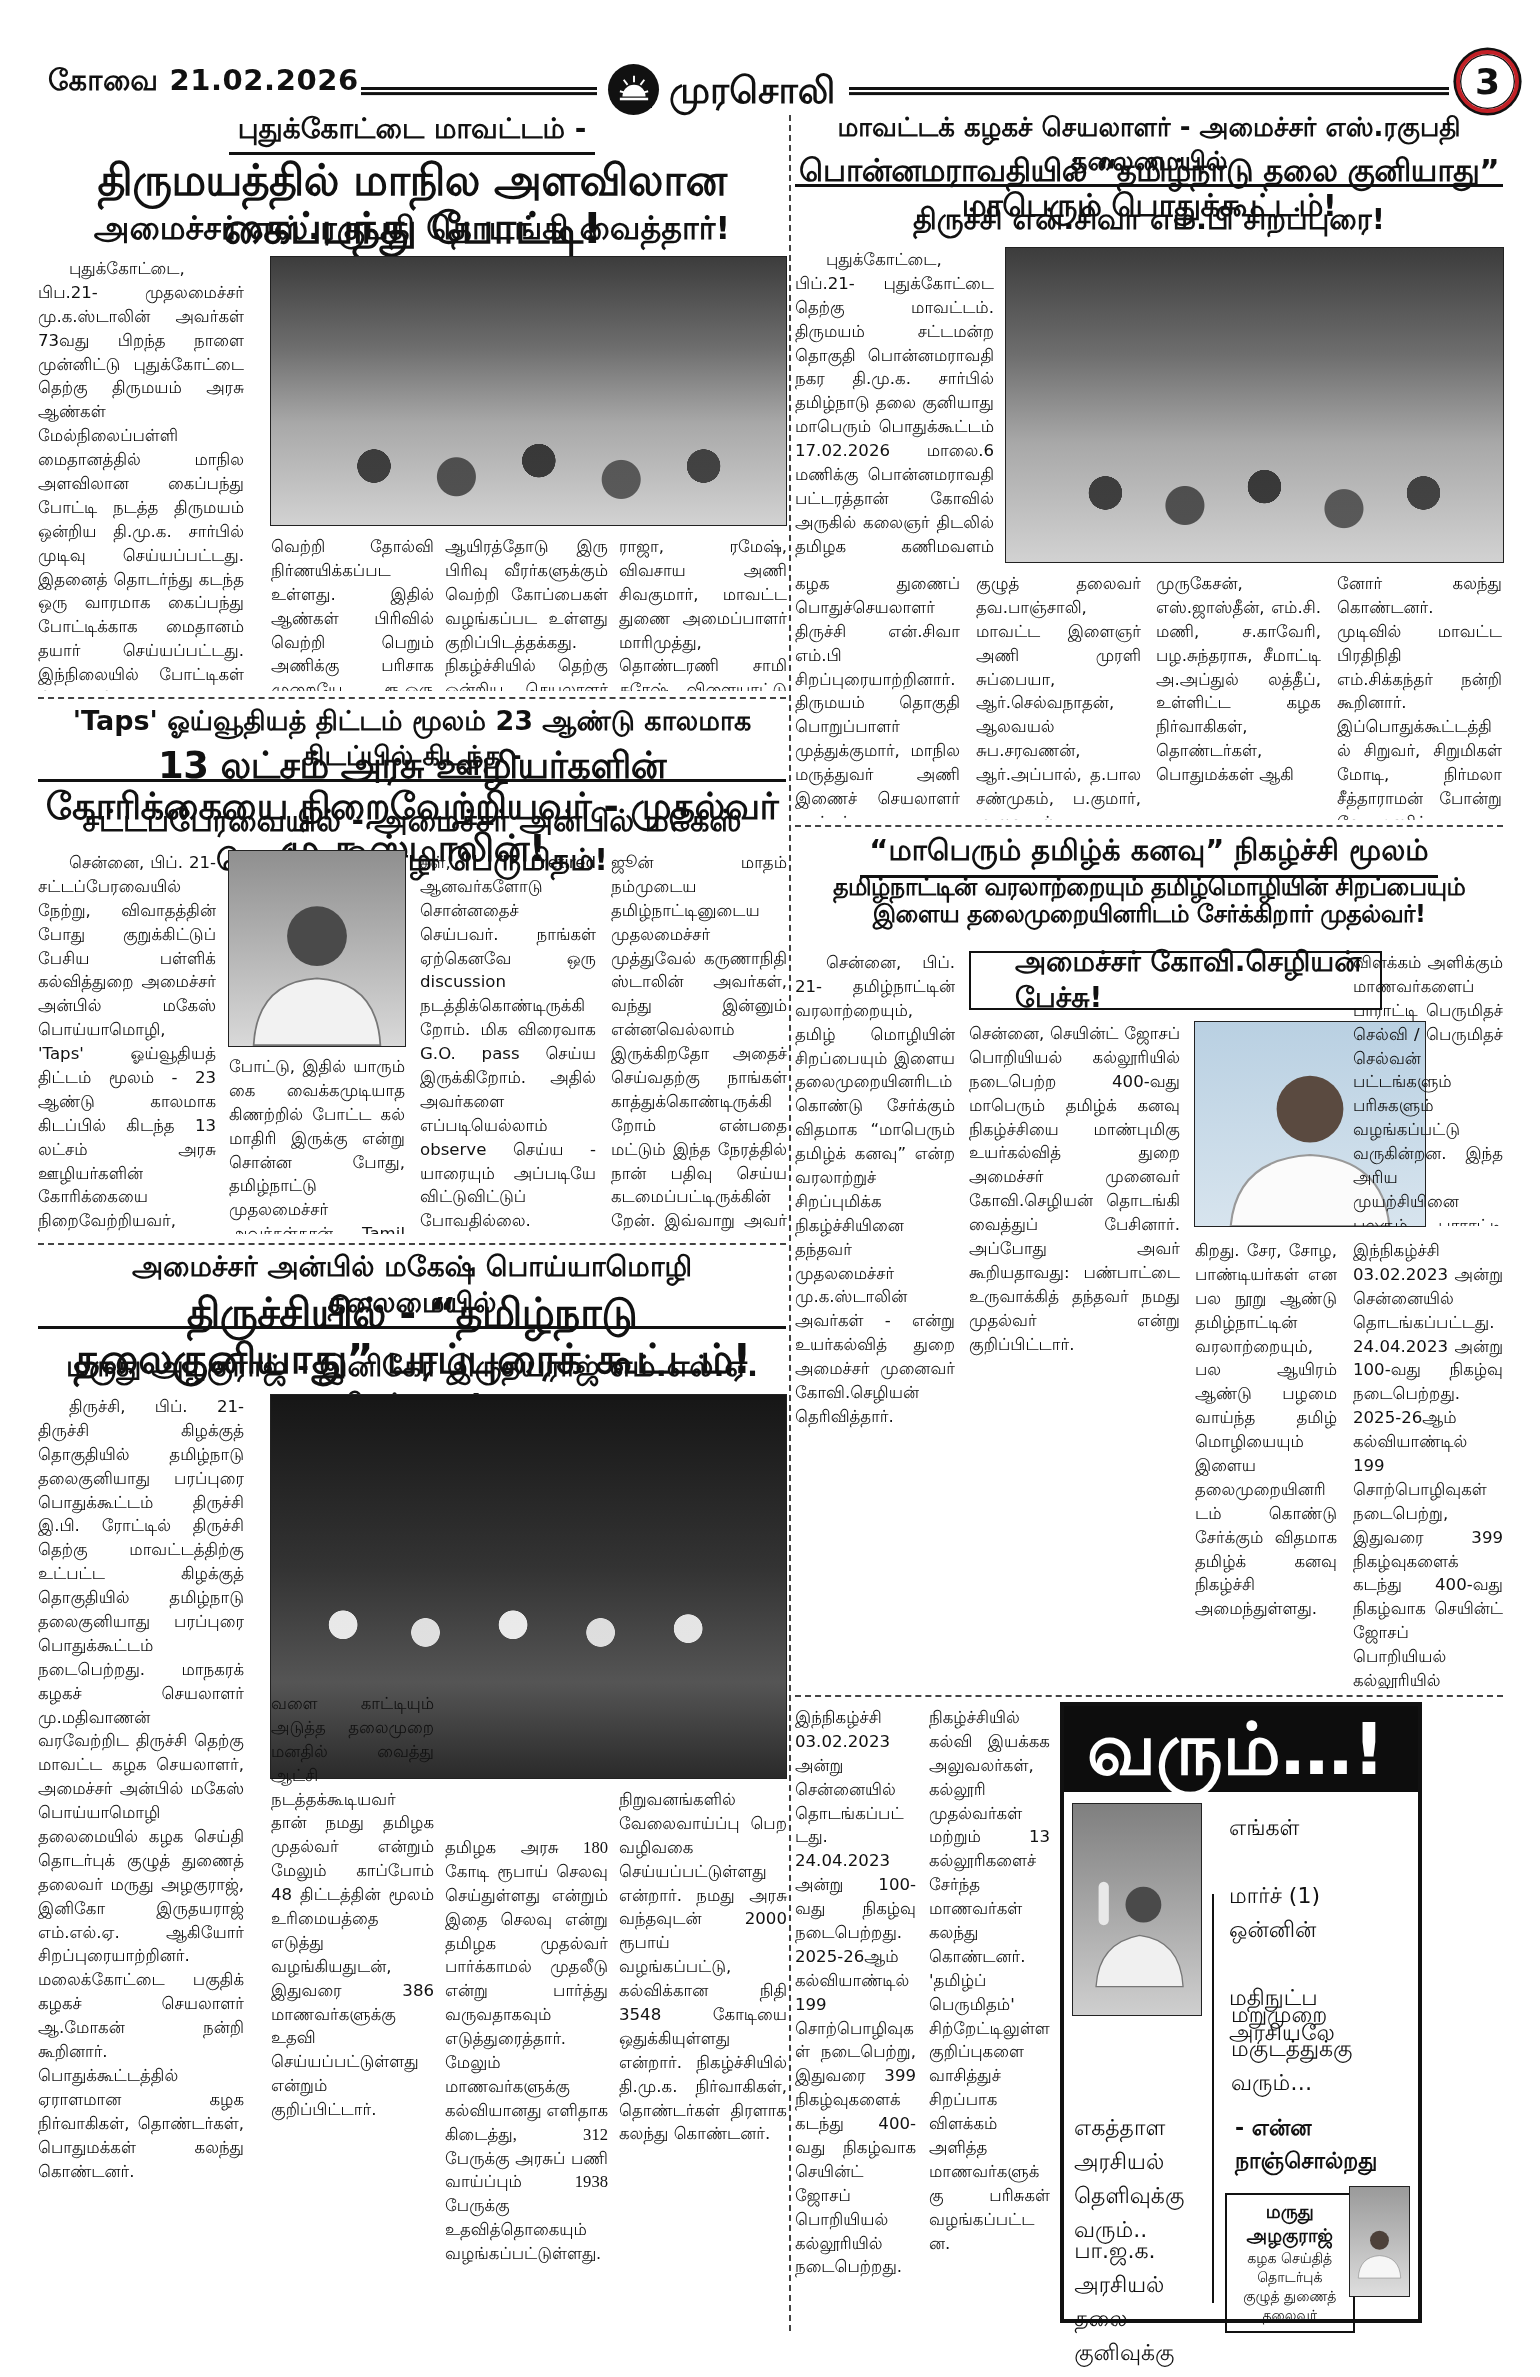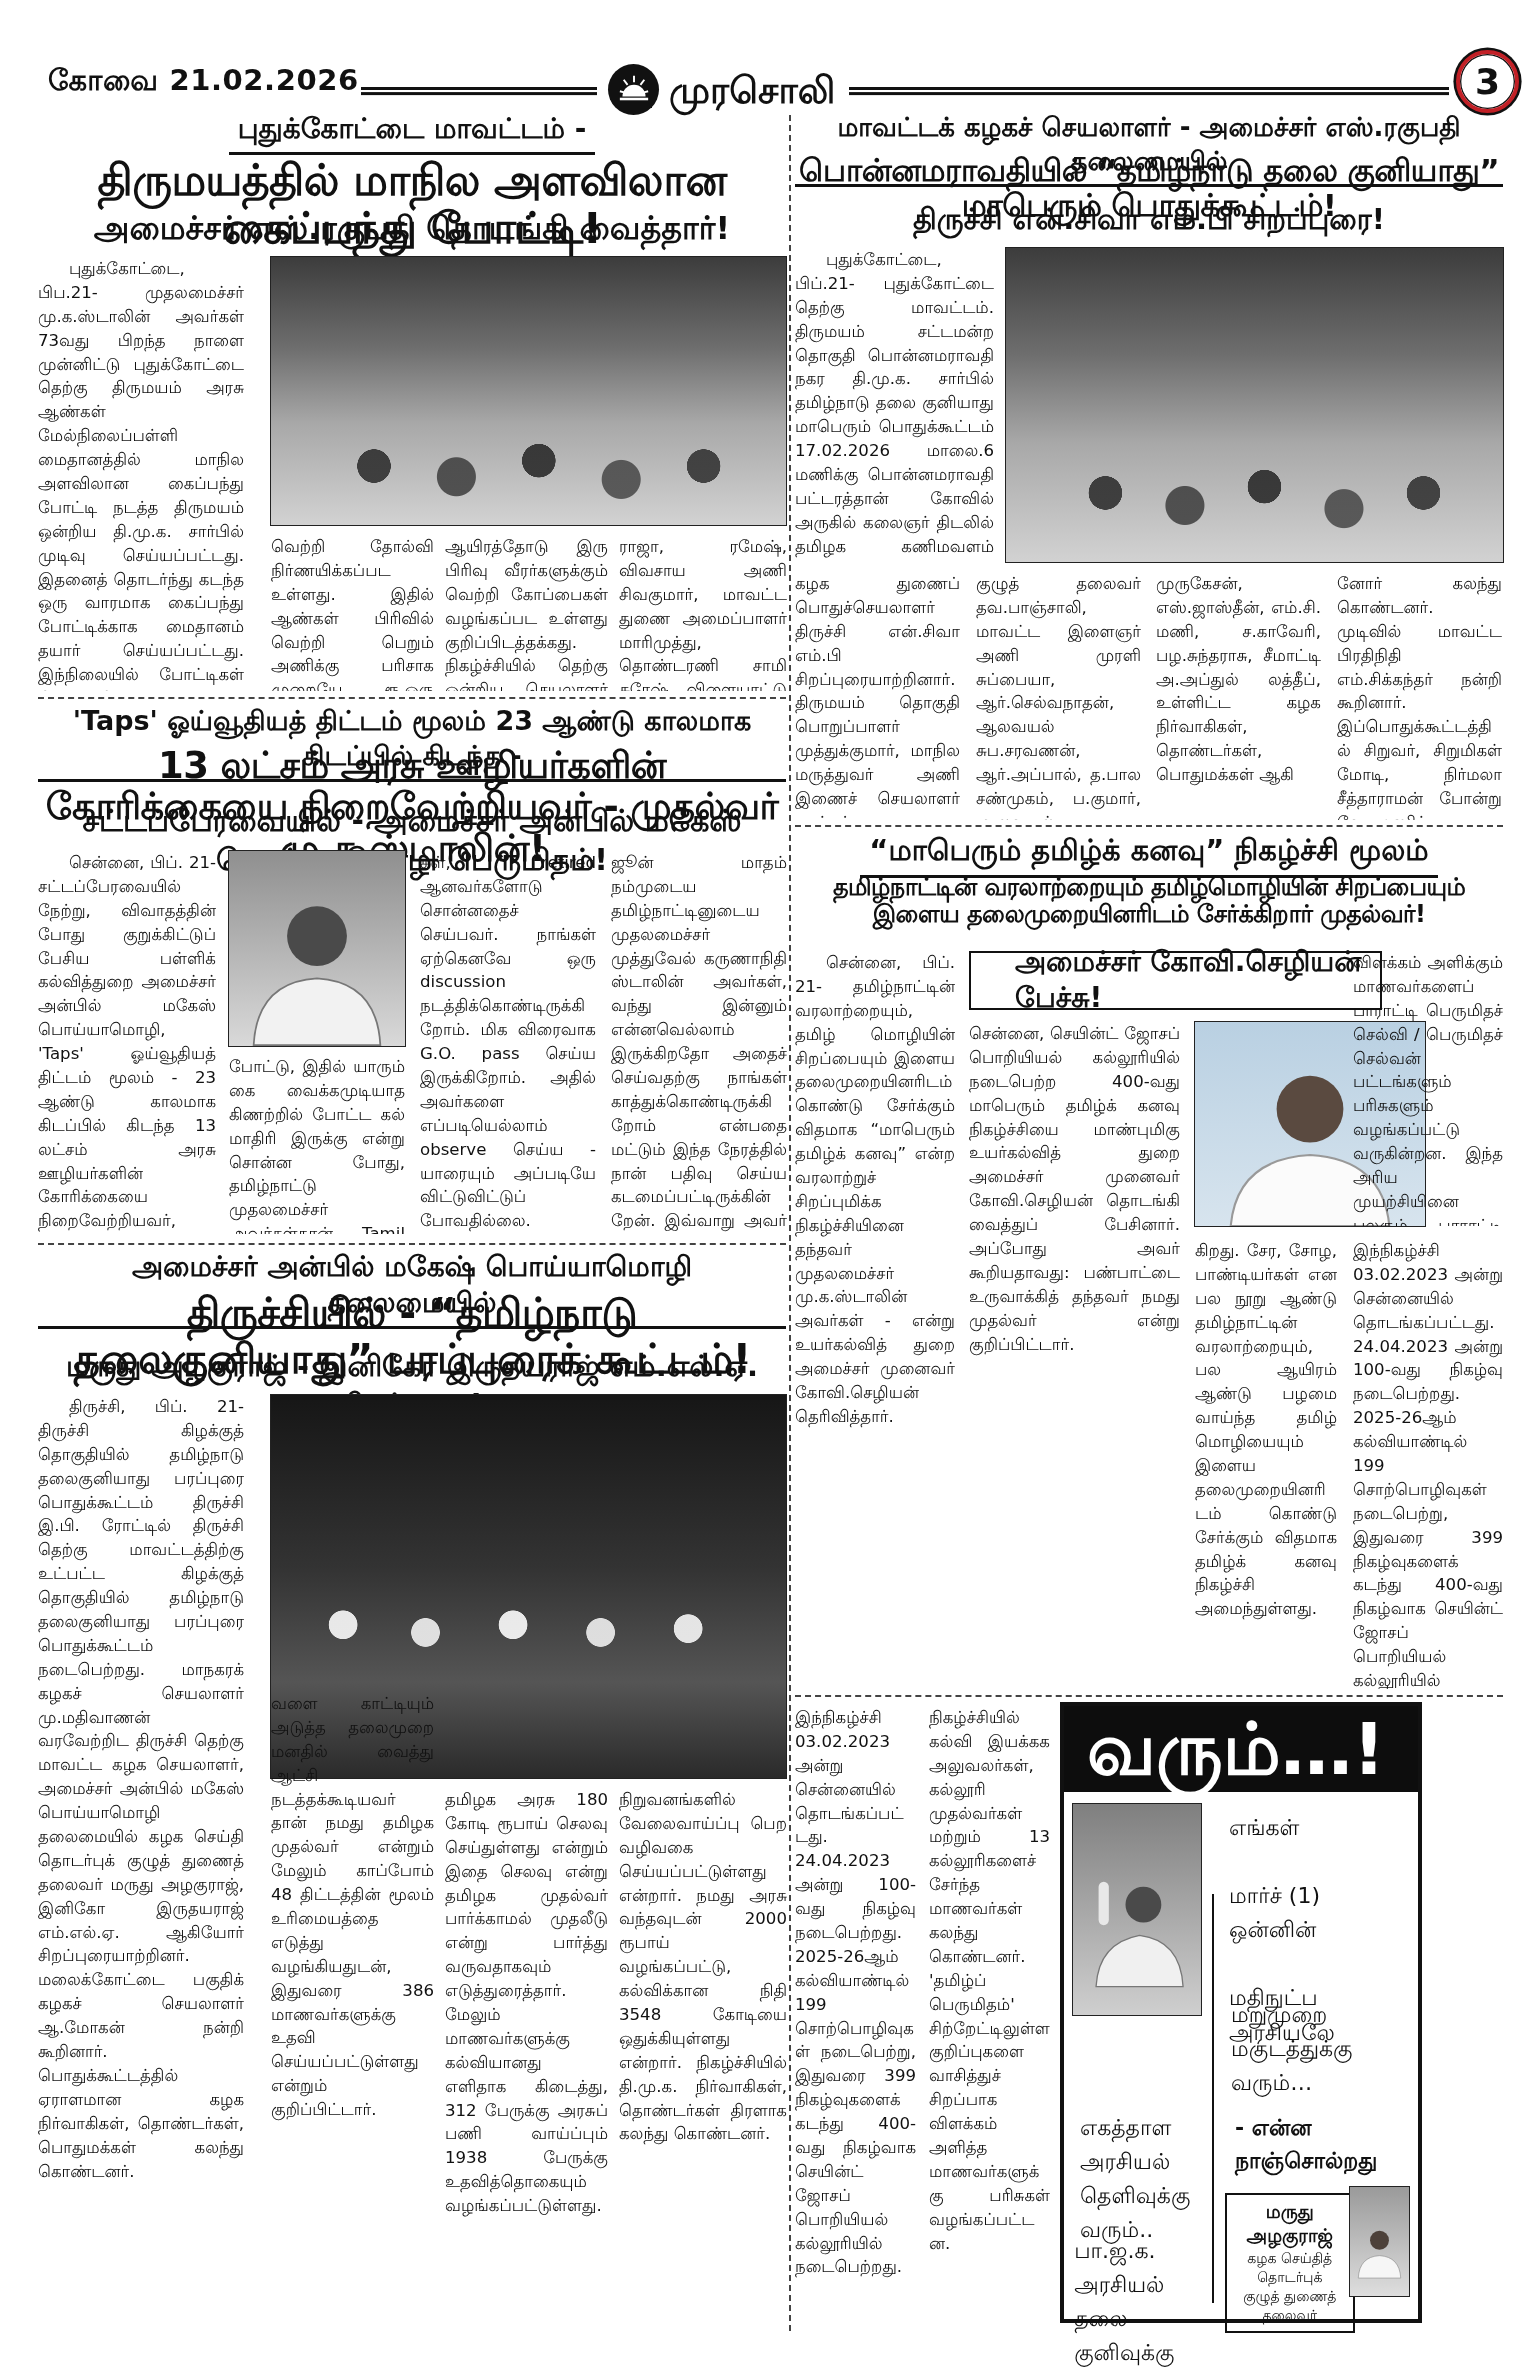--- a/index.html
+++ b/index.html
@@ -117,21 +117,21 @@
 <div class="abs bodycol" style="left:611px;top:851px;width:176px;height:383px;">ஜூன் மாதம் நம்முடைய தமிழ்நாட்டினுடைய முதலமைச்சர் முத்துவேல் கருணாநிதி ஸ்டாலின் அவர்கள், வந்து இன்னும் என்னவெல்லாம் இருக்கிறதோ அதைச் செய்வதற்கு நாங்கள் காத்துக்கொண்டிருக்கிறோம் என்பதை மட்டும் இந்த நேரத்தில் நான் பதிவு செய்ய கடமைப்பட்டிருக்கின்றேன். இவ்வாறு அவர் குறிப்பிட்டார்.</div>
 
 <div class="abs dashed-h" style="left:38px;top:1243px;width:748px;"></div>
 
 <div class="abs kicker" style="left:38px;top:1250px;width:748px;"><span>அமைச்சர் அன்பில் மகேஷ் பொய்யாமொழி தலைமையில்</span></div>
 <div class="abs headline" style="left:38px;top:1291px;width:748px;font-size:41px;">திருச்சியில் - “தமிழ்நாடு தலைகுனியாது” பரப்புரைக் கூட்டம்!</div>
 <div class="abs subhead" style="left:38px;top:1349px;width:748px;font-size:29px;">மருது அழகுராஜ் - இனிகோ இருதயராஜ் எம்.எல்.ஏ. சிறப்புரை!</div>
 <div class="abs bodycol lead-indent" style="left:38px;top:1395px;width:206px;height:936px;">திருச்சி, பிப். 21- திருச்சி கிழக்குத் தொகுதியில் தமிழ்நாடு தலைகுனியாது பரப்புரை பொதுக்கூட்டம் திருச்சி இ.பி. ரோட்டில் திருச்சி தெற்கு மாவட்டத்திற்கு உட்பட்ட கிழக்குத் தொகுதியில் தமிழ்நாடு தலைகுனியாது பரப்புரை பொதுக்கூட்டம் நடைபெற்றது. மாநகரக் கழகச் செயலாளர் மு.மதிவாணன் வரவேற்றிட திருச்சி தெற்கு மாவட்ட கழக செயலாளர், அமைச்சர் அன்பில் மகேஸ் பொய்யாமொழி தலைமையில் கழக செய்தி தொடர்புக் குழுத் துணைத் தலைவர் மருது அழகுராஜ், இனிகோ இருதயராஜ் எம்.எல்.ஏ. ஆகியோர் சிறப்புரையாற்றினர். மலைக்கோட்டை பகுதிக் கழகச் செயலாளர் ஆ.மோகன் நன்றி கூறினார். பொதுக்கூட்டத்தில் ஏராளமான கழக நிர்வாகிகள், தொண்டர்கள், பொதுமக்கள் கலந்து கொண்டனர்.</div>
 <div class="abs photo-stage" style="left:271px;top:1395px;width:515px;height:383px;"></div>
 <div class="abs bodycol" style="left:271px;top:1692px;width:163px;height:542px;">வளை காட்டியும் அடுத்த தலைமுறை மனதில் வைத்து ஆட்சி நடத்தக்கூடியவர் தான் நமது தமிழக முதல்வர் என்றும் மேலும் காப்போம் 48 திட்டத்தின் மூலம் உரிமையத்தை எடுத்து வழங்கியதுடன், இதுவரை 386 மாணவர்களுக்கு உதவி செய்யப்பட்டுள்ளது என்றும் குறிப்பிட்டார்.</div>
-<div class="abs bodycol" style="left:445px;top:1788px;width:163px;height:542px;">தமிழக அரசு 180 கோடி ரூபாய் செலவு செய்துள்ளது என்றும் இதை செலவு என்று தமிழக முதல்வர் பார்க்காமல் முதலீடு என்று பார்த்து வருவதாகவும் எடுத்துரைத்தார். மேலும் மாணவர்களுக்கு கல்வியானது எளிதாக கிடைத்து, 312 பேருக்கு அரசுப் பணி வாய்ப்பும் 1938 பேருக்கு உதவித்தொகையும் வழங்கப்பட்டுள்ளது.</div>
+<div class="abs bodycol" style="left:445px;top:1836px;width:163px;height:542px;font-family:Liberation Serif, serif;">தமிழக அரசு 180 கோடி ரூபாய் செலவு செய்துள்ளது என்றும் இதை செலவு என்று தமிழக முதல்வர் பார்க்காமல் முதலீடு என்று பார்த்து வருவதாகவும் எடுத்துரைத்தார். மேலும் மாணவர்களுக்கு கல்வியானது எளிதாக கிடைத்து, 312 பேருக்கு அரசுப் பணி வாய்ப்பும் 1938 பேருக்கு உதவித்தொகையும் வழங்கப்பட்டுள்ளது.</div>
 <div class="abs bodycol" style="left:619px;top:1788px;width:168px;height:542px;">நிறுவனங்களில் வேலைவாய்ப்பு பெற வழிவகை செய்யப்பட்டுள்ளது என்றார். நமது அரசு வந்தவுடன் 2000 ரூபாய் வழங்கப்பட்டு, கல்விக்கான நிதி 3548 கோடியை ஒதுக்கியுள்ளது என்றார். நிகழ்ச்சியில் தி.மு.க. நிர்வாகிகள், தொண்டர்கள் திரளாக கலந்து கொண்டனர்.</div>
 
 <div class="abs kicker" style="left:795px;top:112px;width:708px;font-size:26px;"><span>மாவட்டக் கழகச் செயலாளர் - அமைச்சர் எஸ்.ரகுபதி தலைமையில்</span></div>
 <div class="abs headline" style="left:795px;top:153px;width:708px;font-size:31px;">பொன்னமராவதியில் “தமிழ்நாடு தலை குனியாது” மாபெரும் பொதுக்கூட்டம்!</div>
 <div class="abs subhead" style="left:795px;top:202px;width:708px;font-size:29px;">திருச்சி என்.சிவா எம்.பி சிறப்புரை!</div>
 <div class="abs bodycol lead-indent" style="left:795px;top:248px;width:199px;height:314px;">புதுக்கோட்டை, பிப்.21- புதுக்கோட்டை தெற்கு மாவட்டம். திருமயம் சட்டமன்ற தொகுதி பொன்னமராவதி நகர தி.மு.க. சார்பில் தமிழ்நாடு தலை குனியாது மாபெரும் பொதுக்கூட்டம் 17.02.2026 மாலை.6 மணிக்கு பொன்னமராவதி பட்டரத்தான் கோவில் அருகில் கலைஞர் திடலில் தமிழக கணிமவளம் மற்றும் சுரங்கத்துறை அமைச்சர், புதுக்கோட்டை தெற்கு மாவட்டச் செயலாளர், எஸ்.ரகுபதி தலைமையில் நடைபெற்றது. பொன்னமராவதி நகர செயலாளர் அ.அழகப்பன், பொன்னமராவதி தெற்கு ஒன்றிய கழக செயலாளர் அ.அடைக்கல மணி ஆகியோர் வரவேற்புரையாற்றினார்கள்.</div>
 <div class="abs photo" style="left:1006px;top:248px;width:497px;height:314px;"></div>
 <div class="abs bodycol" style="left:795px;top:572px;width:165px;height:248px;">கழக துணைப் பொதுச்செயலாளர் திருச்சி என்.சிவா எம்.பி சிறப்புரையாற்றினார். திருமயம் தொகுதி பொறுப்பாளர் முத்துக்குமார், மாநில மருத்துவர் அணி இணைச் செயலாளர் டாக்டர் ஆர்.அண்ணாமலை, மாவட்ட அறங்காவலர்</div>
 <div class="abs bodycol" style="left:976px;top:572px;width:165px;height:248px;">குழுத் தலைவர் தவ.பாஞ்சாலி, மாவட்ட இளைஞர் அணி முரளி சுப்பையா, ஆர்.செல்வநாதன், ஆலவயல் சுப.சரவணன், ஆர்.அப்பால், த.பால சண்முகம், ப.குமார், ஆலவயல் சாமிநாதன், துர்கா தாஸ், பெரி.</div>
 <div class="abs bodycol" style="left:1156px;top:572px;width:165px;height:248px;">முருகேசன், எஸ்.ஜாஸ்தீன், எம்.சி. மணி, ச.காவேரி, பழ.சுந்தராசு, சீமாட்டி அ.அப்துல் லத்தீப், உள்ளிட்ட கழக நிர்வாகிகள், தொண்டர்கள், பொதுமக்கள் ஆகி</div>
@@ -165,21 +165,21 @@
   </div>
   <div style="position:relative;width:100%;height:517px;">
 
     <div class="abs portrait" style="left:9px;top:11.5px;width:128px;height:211px;background:linear-gradient(180deg,#7f7f7f,#cfcfcf);">
       <svg width="128" height="172" viewBox="0 0 100 90">
         <circle cx="55" cy="26" r="14" fill="#4a4a4a"></circle>
         <rect x="20" y="8" width="8" height="34" rx="4" fill="#e8e8e8"></rect>
         <path d="M18 90 Q20 56 52 50 Q84 54 86 90 Z" fill="#f0f0f0" stroke="#777" stroke-width="1"></path>
       </svg>
     </div>
-    <div class="abs ad-text" style="left:16px;top:319px;width:128px;">எகத்தாள
+    <div class="abs ad-text" style="left:10px;top:319px;width:128px;">எகத்தாள
 அரசியல்
 தெளிவுக்கு
 வரும்..</div>
     <div class="abs ad-text" style="left:10.2px;top:442px;width:128px;">பா.ஜ.க. அரசியல்
 தலை
 குனிவுக்கு வரும்..</div>
 
     <div class="abs" style="left:148px;top:102px;width:1.9px;height:409px;background:#111;"></div>
 
     <div class="abs ad-text" style="left:165px;top:19px;width:179px;">எங்கள்

